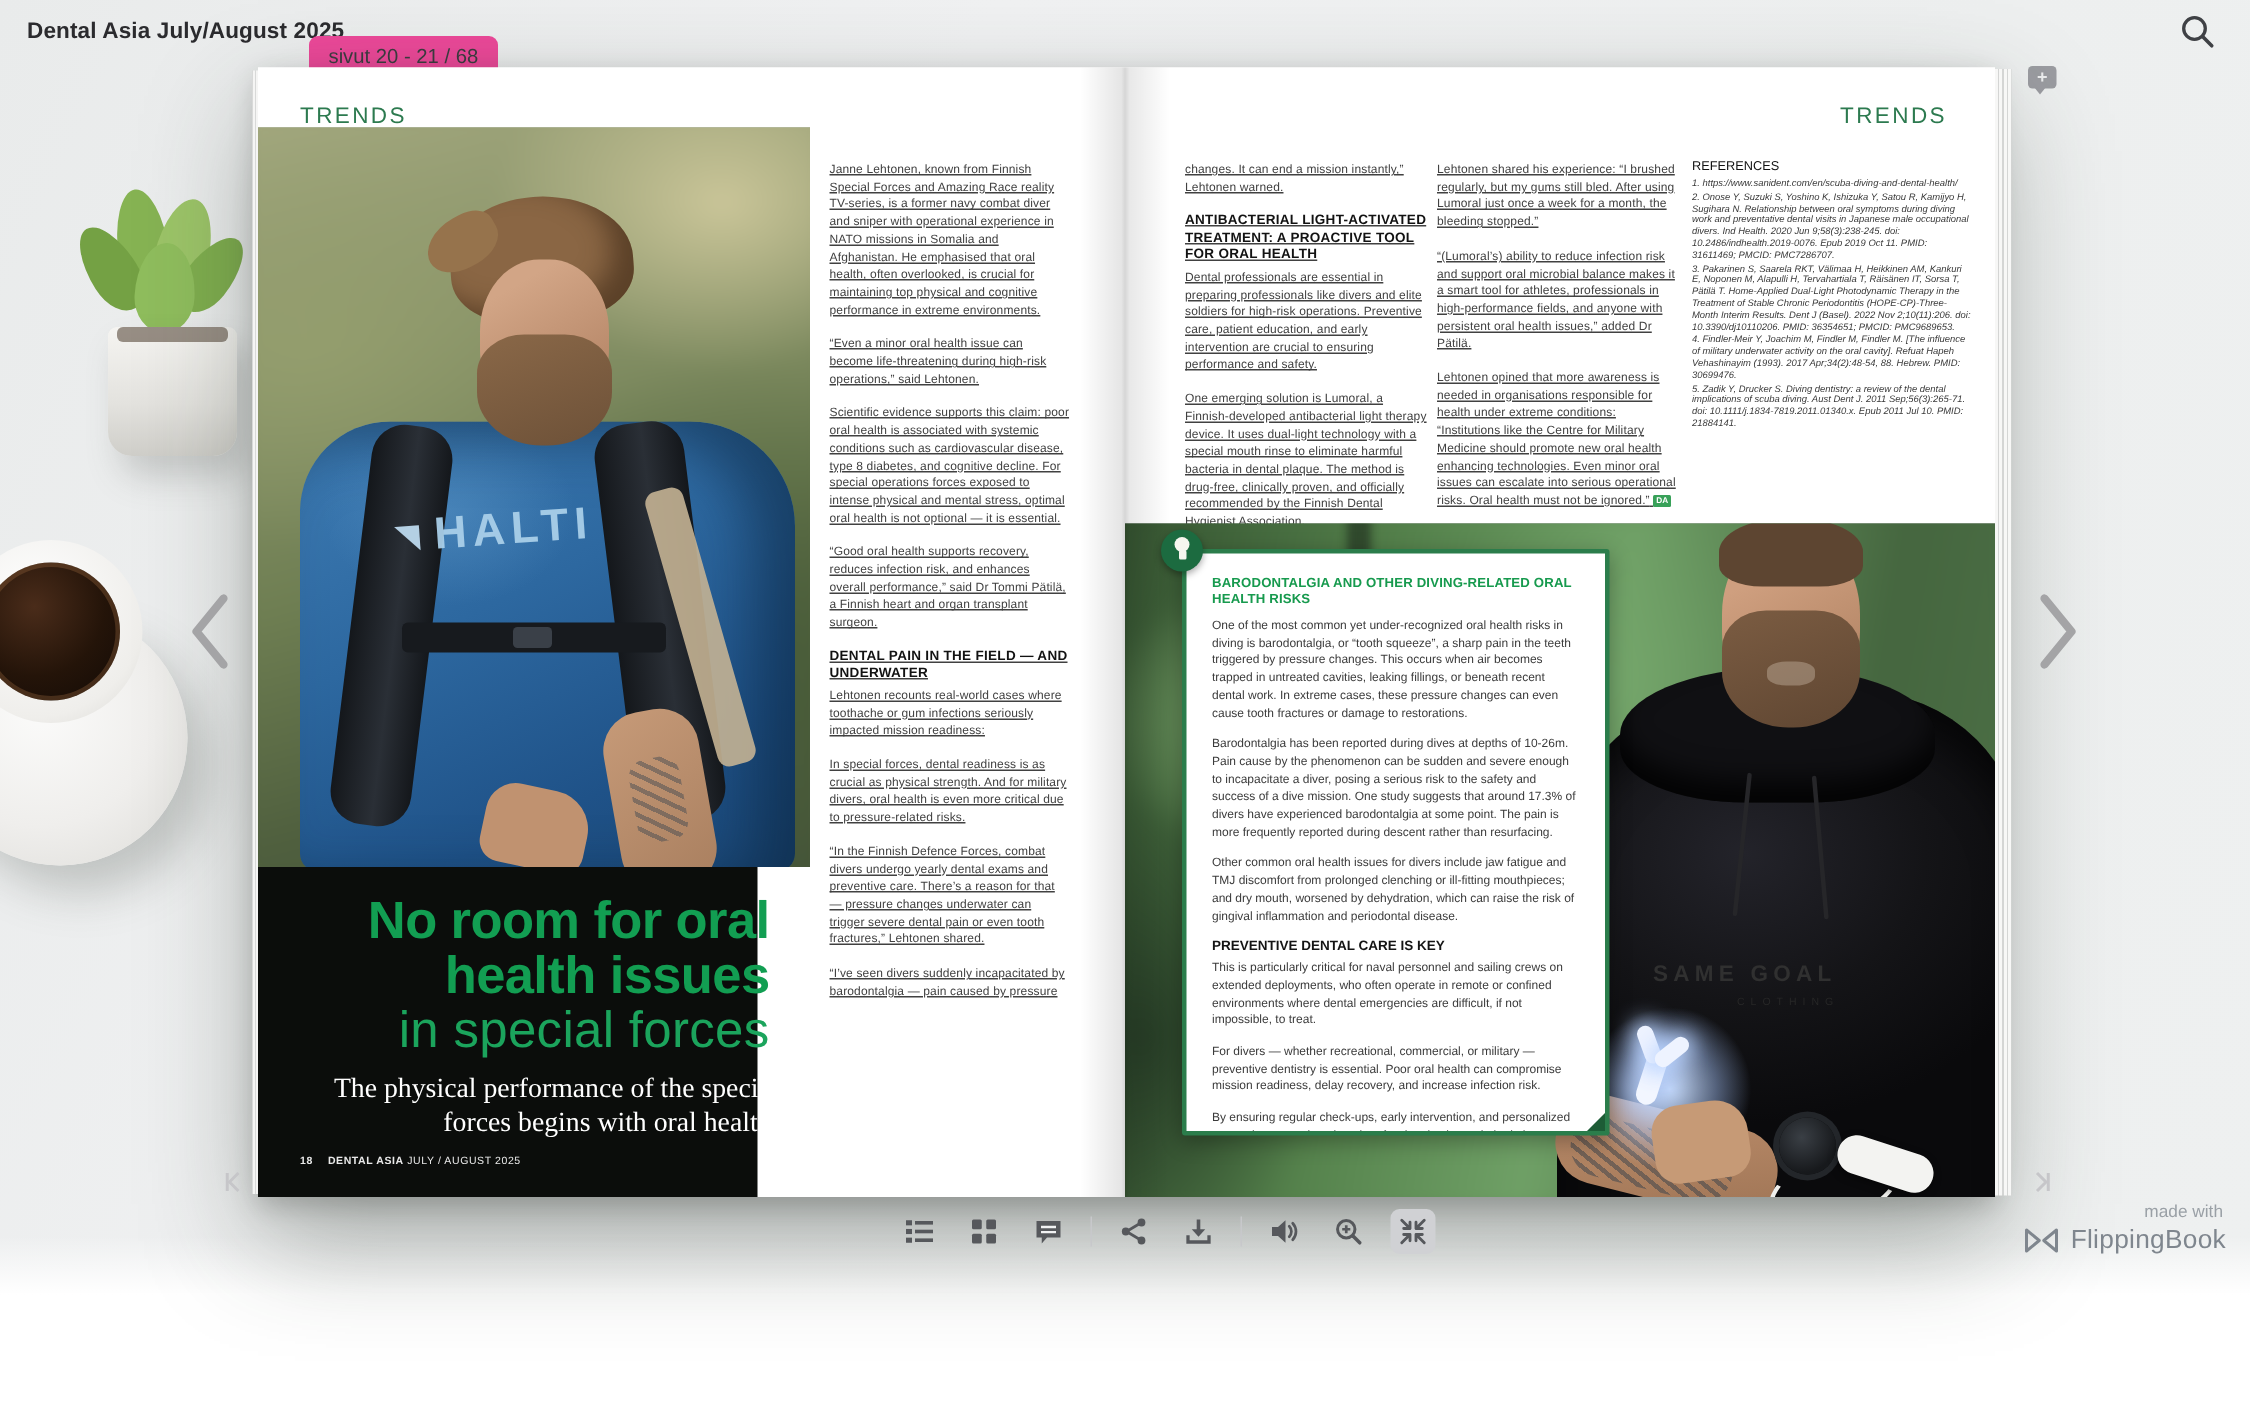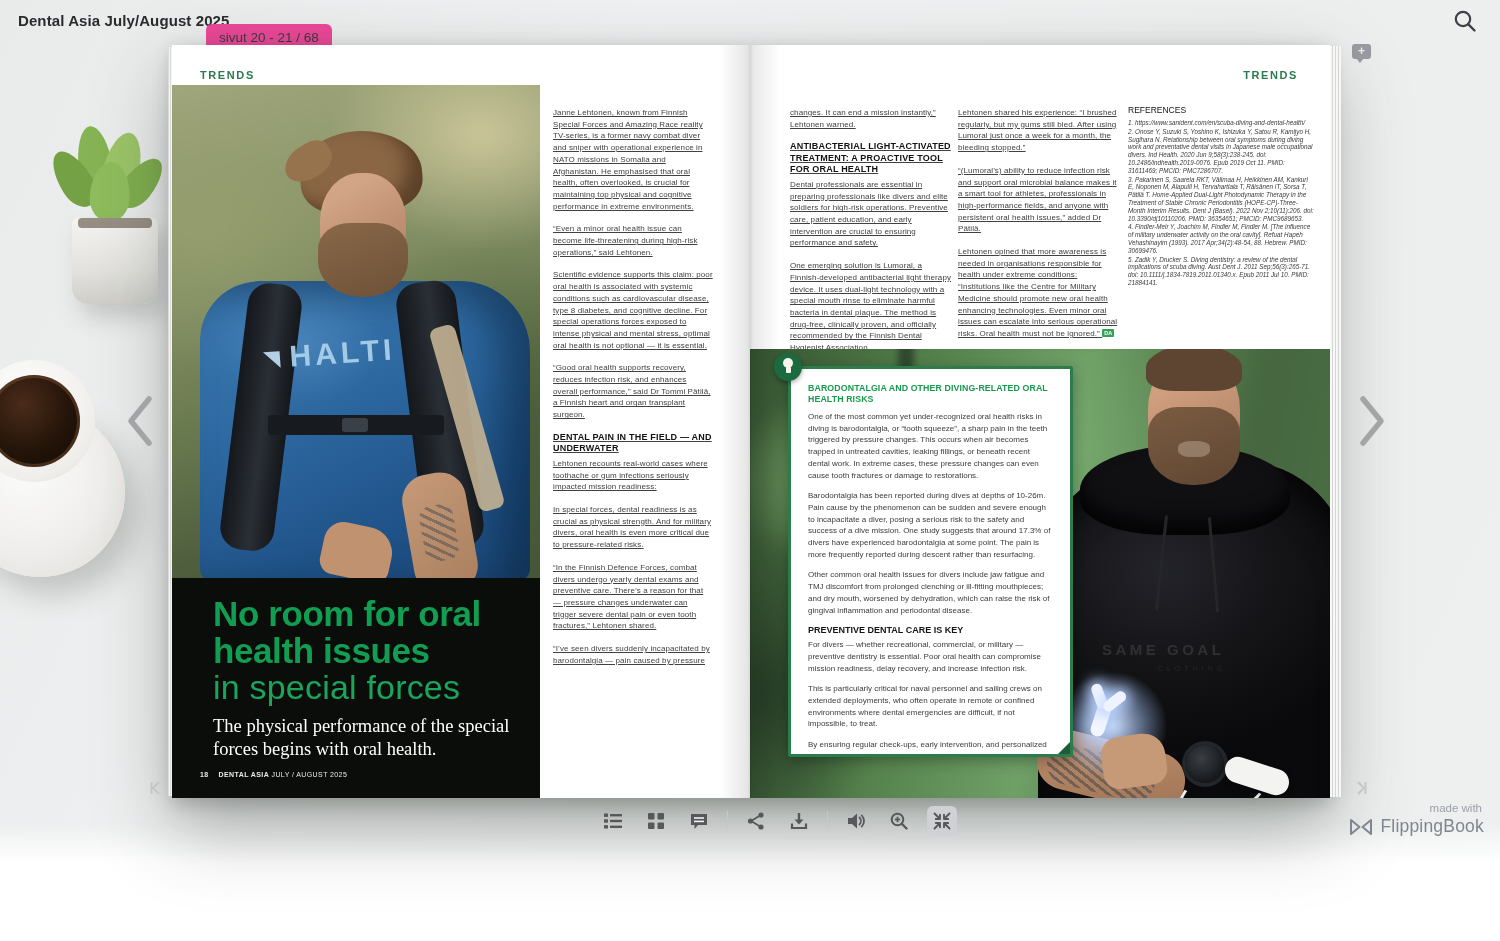--- a/index.html
+++ b/index.html
@@ -44,21 +44,21 @@
   .stack-right { position:absolute; left:1158px; top:1px; width:11px; height:751px;
     background:repeating-linear-gradient(90deg,#f7f7f6 0 2px,#d4d5d4 2px 3px); }
   .stack-left { position:absolute; left:-4px; top:2px; width:4px; height:749px;
     background:repeating-linear-gradient(90deg,#d8d9d8 0 1px,#f5f5f4 1px 2px); }
   .page { position:absolute; top:0; height:753px; background:#fff; overflow:hidden; cursor:pointer; }
   .page-left { left:0; width:578px; }
   .page-right { left:578px; width:580px; }
   .fold { position:absolute; left:548px; top:0; width:60px; height:753px; pointer-events:none;
     background:linear-gradient(90deg, rgba(0,0,0,0) 0%, rgba(0,0,0,.10) 46%, rgba(0,0,0,.16) 50%, rgba(0,0,0,.09) 55%, rgba(0,0,0,0) 100%); }
 
-  .trends { font-size:11px; font-weight:700; letter-spacing:1.6px; color:#2c7a4f; }
+  .trends { font-size:15px; font-weight:400; letter-spacing:1.6px; color:#2c7a4f; }
   .trends-left { position:absolute; left:28px; top:24px; }
   .trends-right { position:absolute; right:32px; top:24px; }
 
   
   .col { position:absolute; font-size:8px; line-height:11.7px; color:#414141; letter-spacing:.1px;text-decoration:underline; }
   .col p { margin-bottom:11px; }
   .col h4 { font-size:9px; line-height:11.5px; color:#121212; letter-spacing:.2px; margin:2px 0 3px 0; text-transform:uppercase; }
   .col-l { left:381px; top:62px; width:160px; height:690px; }
   .col-r1 { left:40px; top:62px; width:162px; }
   .col-r2 { left:208px; top:62px; width:162px; }
@@ -98,21 +98,21 @@
   .pl-brand { position:absolute; left:92px; top:252px; transform:rotate(-4deg); color:#a9cfe9;
     font-size:30px; font-weight:700; letter-spacing:4px; opacity:.95; }
   .pl-brand::before { content:"◥"; font-size:20px; color:#bcd9ee; margin-right:6px; vertical-align:3px; }
   .pl-arm { position:absolute; left:236px; top:388px; width:64px; height:120px; background:linear-gradient(150deg,#c69a78,#a97f5f);
     border-radius:26px; transform:rotate(-10deg); }
   .pl-tattoo { position:absolute; left:250px; top:420px; width:34px; height:56px;
     background:repeating-linear-gradient(35deg, rgba(60,70,80,.45) 0 3px, rgba(60,70,80,0) 3px 8px); border-radius:12px; transform:rotate(-10deg); }
   .pl-hand { position:absolute; left:150px; top:440px; width:70px; height:54px; background:#c09270; border-radius:20px 26px 14px 14px; transform:rotate(12deg); }
 
   
-  .black-block { position:absolute; left:0; top:533px; width:368px; height:220px; background:#0b0d0b; }
+  .black-block { position:absolute; left:0; top:533px; width:333px; height:220px; background:#0b0d0b;text-align:right; }
   .headline-bold { position:absolute; left:41px; top:17px; width:300px; font-size:35px; line-height:37px; font-weight:800; color:#129e52; letter-spacing:-.4px; }
   .headline-light { position:absolute; left:41px; top:91px; width:300px; font-size:34px; line-height:36px; font-weight:300; color:#1ba45c; letter-spacing:.2px; }
   .subhead { position:absolute; left:41px; top:137px; width:306px; font-family:"Liberation Serif", serif; font-size:18.5px; line-height:23px; color:#ffffff; }
   .pg-footer { position:absolute; left:28px; bottom:20px; font-size:7px; color:#e9e9e9; letter-spacing:.4px; }
   .pg-footer .fp { font-weight:800; margin-right:10px; }
   .pg-footer .fb { font-weight:800; }
 
   
   .photo-right { position:absolute; left:0; top:304px; width:580px; height:449px; overflow:hidden; background:#41573f; }
   .pr-bg { position:absolute; inset:-12px;
@@ -314,22 +314,22 @@
 
     <div class="bulb-badge">
         <div class="bulb"></div>
       </div>
     <div class="info-box">
       <h3>BARODONTALGIA AND OTHER DIVING-RELATED ORAL HEALTH RISKS</h3>
       <p>One of the most common yet under-recognized oral health risks in diving is barodontalgia, or “tooth squeeze”, a sharp pain in the teeth triggered by pressure changes. This occurs when air becomes trapped in untreated cavities, leaking fillings, or beneath recent dental work. In extreme cases, these pressure changes can even cause tooth fractures or damage to restorations.</p>
       <p>Barodontalgia has been reported during dives at depths of 10-26m. Pain cause by the phenomenon can be sudden and severe enough to incapacitate a diver, posing a serious risk to the safety and success of a dive mission. One study suggests that around 17.3% of divers have experienced barodontalgia at some point. The pain is more frequently reported during descent rather than resurfacing.</p>
       <p>Other common oral health issues for divers include jaw fatigue and TMJ discomfort from prolonged clenching or ill-fitting mouthpieces; and dry mouth, worsened by dehydration, which can raise the risk of gingival inflammation and periodontal disease.</p>
       <h5>PREVENTIVE DENTAL CARE IS KEY</h5>
+      <p>This is particularly critical for naval personnel and sailing crews on extended deployments, who often operate in remote or confined environments where dental emergencies are difficult, if not impossible, to treat.</p>
       <p>For divers — whether recreational, commercial, or military — preventive dentistry is essential. Poor oral health can compromise mission readiness, delay recovery, and increase infection risk.</p>
-      <p>This is particularly critical for naval personnel and sailing crews on extended deployments, who often operate in remote or confined environments where dental emergencies are difficult, if not impossible, to treat.</p>
       <p>By ensuring regular check-ups, early intervention, and personalized preventive strategies, dental professionals play a vital role in protecting the health, safety, and performance of those who operate beneath the waves.</p>
 
     </div>
   </div>
 
   <div class="fold"></div>
 </div>
 
 <button class="navbtn nav-left">
   <svg width="40" height="60" viewBox="0 0 40 60">

